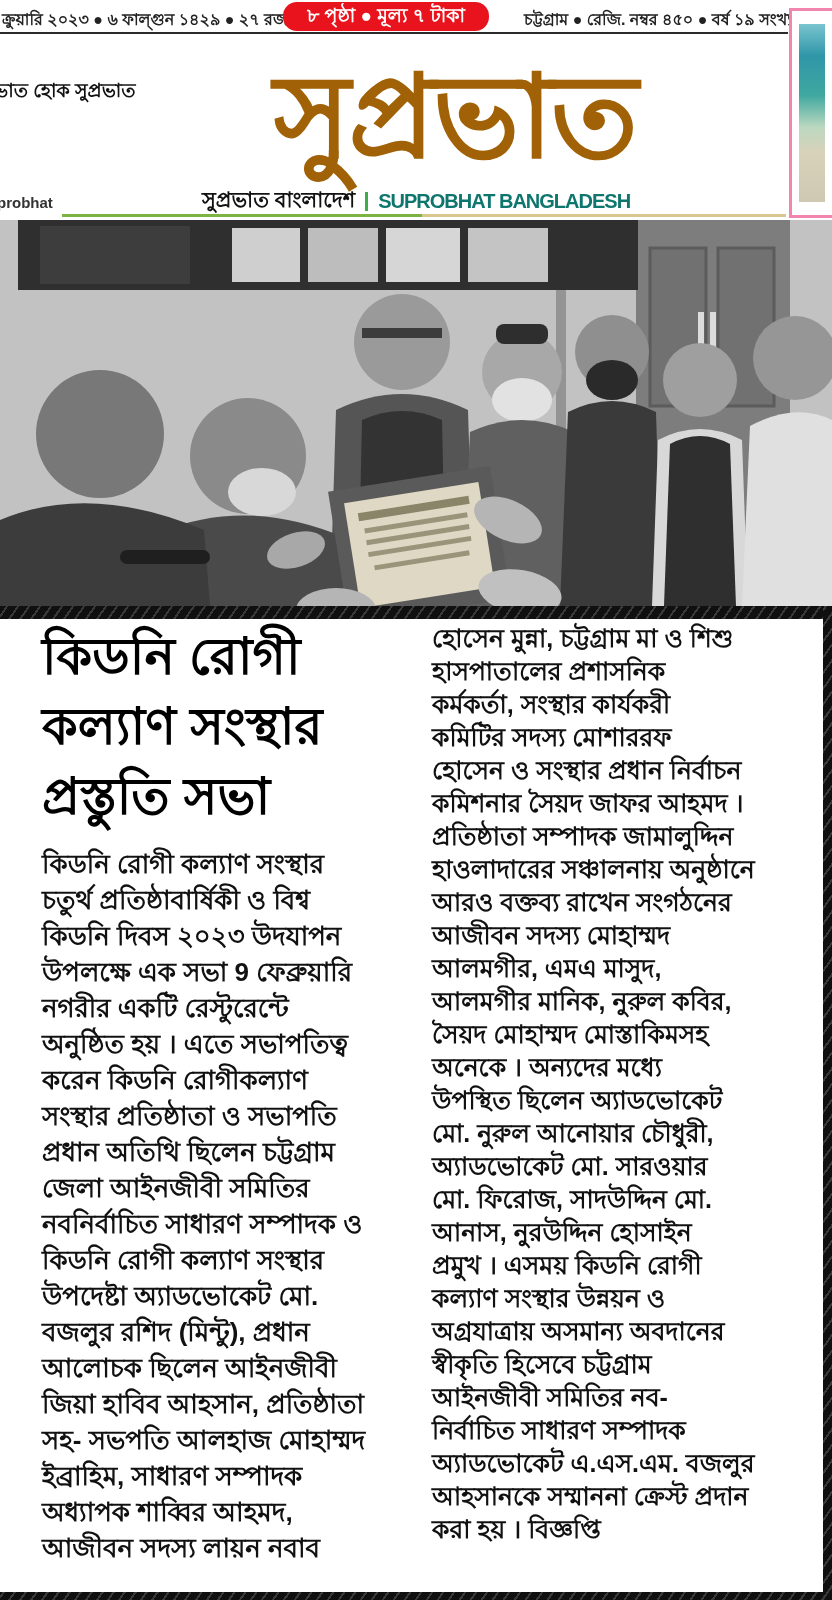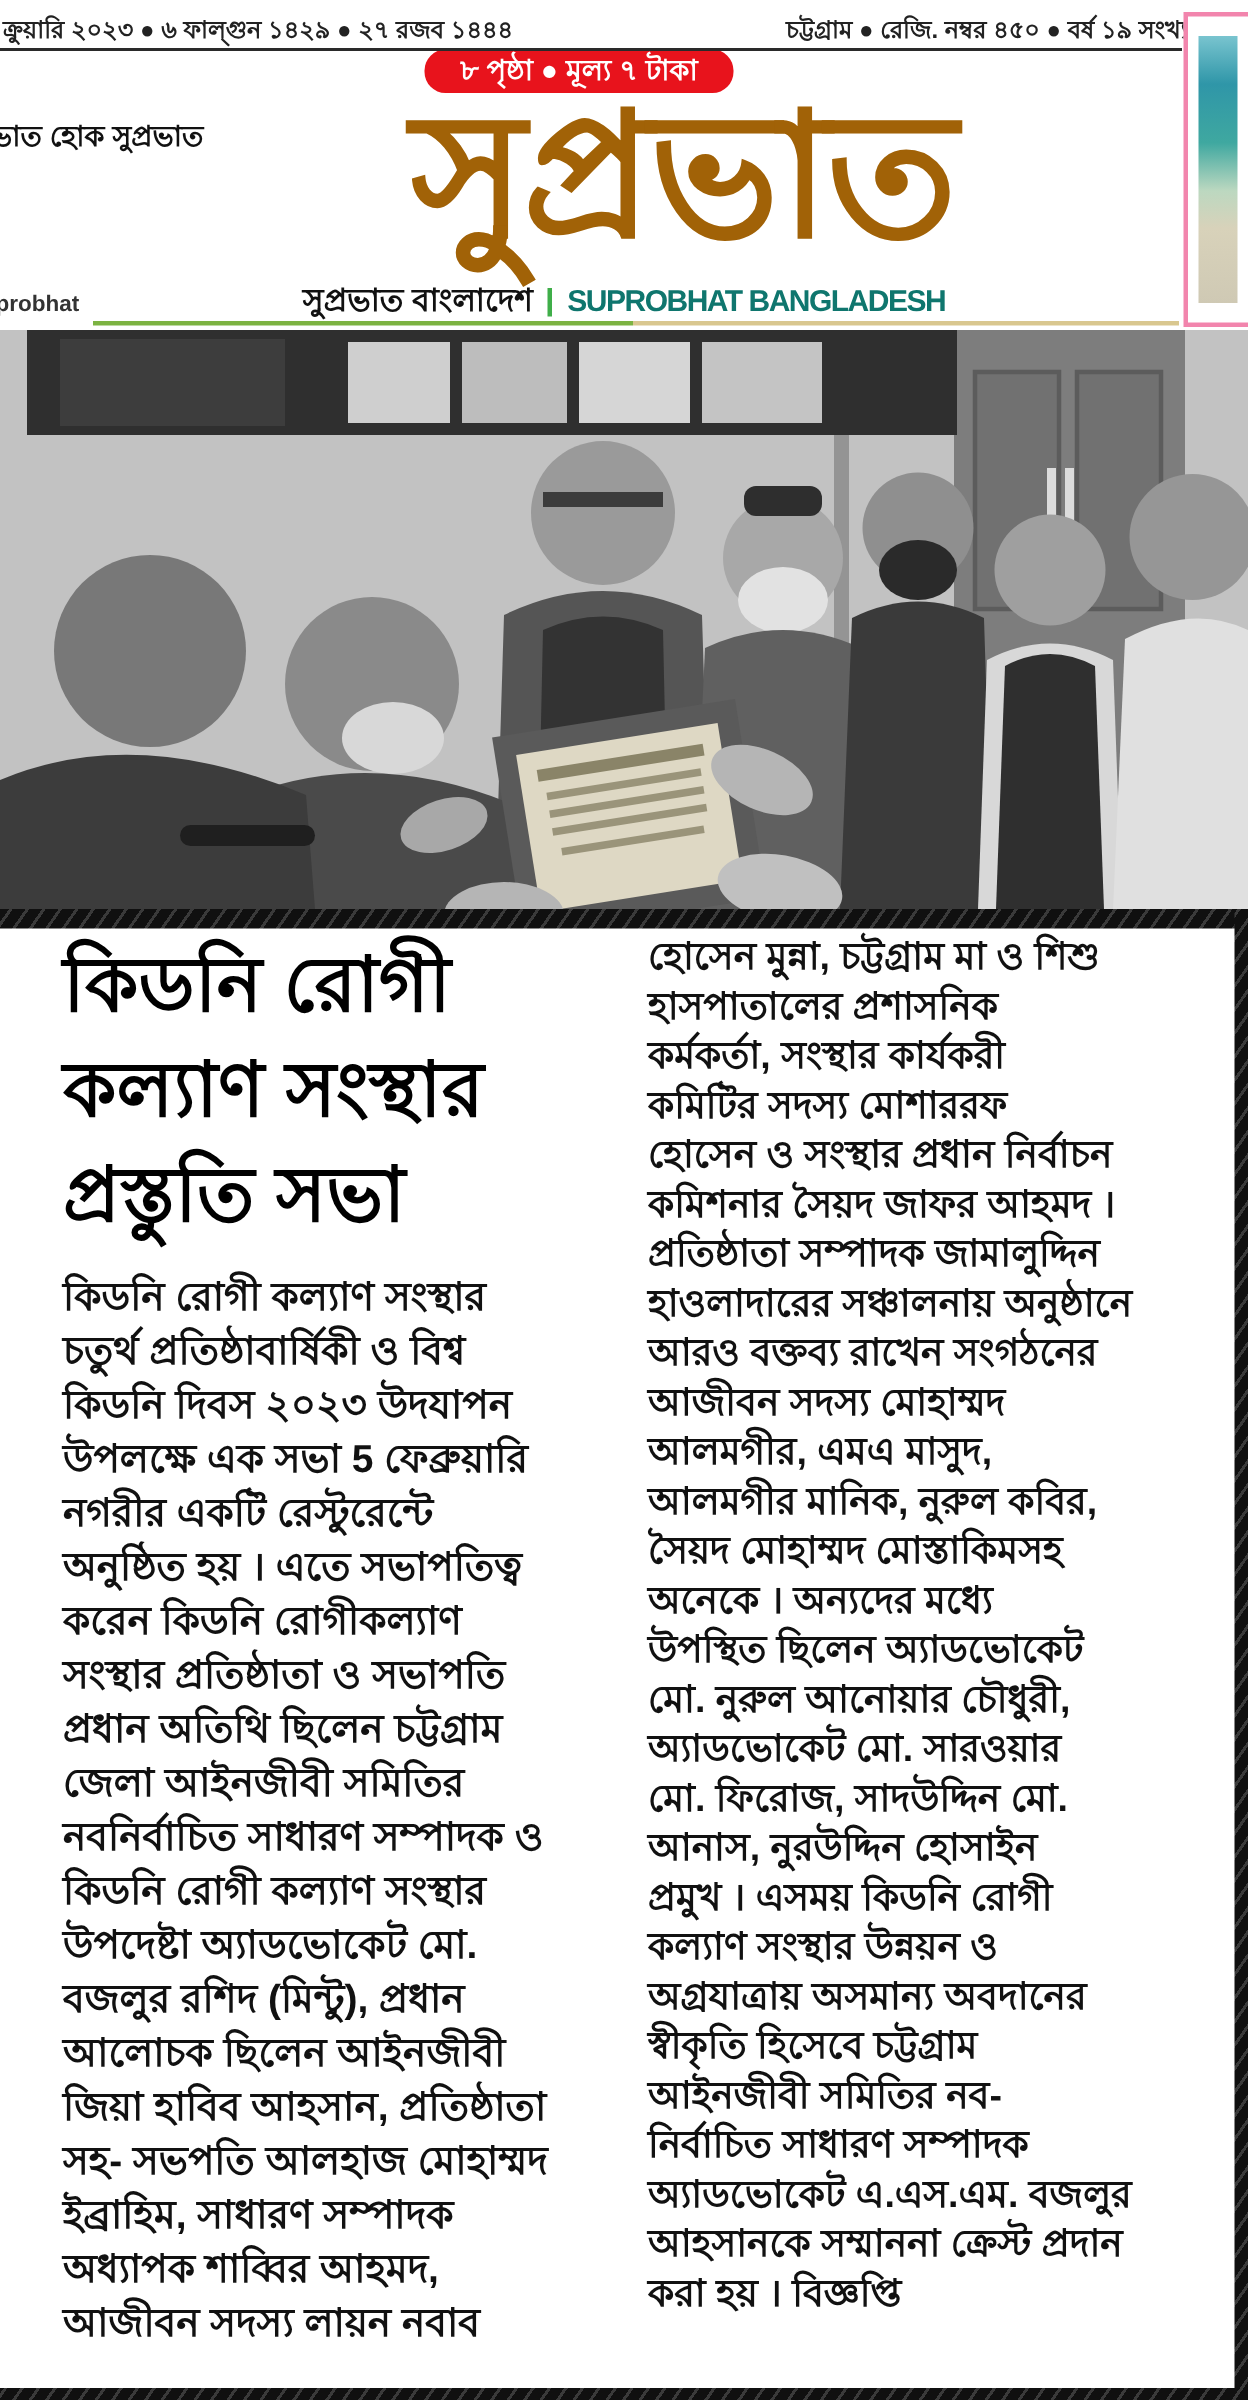--- a/index.html
+++ b/index.html
@@ -5,21 +5,21 @@
   html,body{margin:0;padding:0;}
   body{width:832px;height:1600px;position:relative;background:#ffffff;
        font-family:"Liberation Sans","DejaVu Sans",sans-serif;color:#1a1a1a;overflow:hidden;}
   .abs{position:absolute;}
 
   
   .topbar{top:0;left:0;width:832px;height:34px;background:#fff;}
   .topbar-rule{top:32px;left:0;width:788px;height:2px;background:#2a2a2a;}
   .tb-left{top:7px;left:2px;font-size:16px;font-weight:600;color:#222;white-space:nowrap;}
   .tb-pill{top:2px;left:283px;width:206px;height:29px;background:#e8131c;border-radius:14px;
-           color:#fff;font-size:19px;font-weight:700;display:flex;align-items:center;justify-content:center;white-space:nowrap;margin-top:31px;}
+           color:#fff;font-size:19px;font-weight:700;display:flex;align-items:center;justify-content:center;white-space:nowrap;}
   .tb-right{top:7px;left:524px;font-size:16px;font-weight:600;color:#222;white-space:nowrap;}
 
   
   .slogan-left{top:76px;left:-6px;font-size:19px;font-weight:700;color:#111;white-space:nowrap;}
   .logo{top:42px;left:130px;width:650px;text-align:center;font-size:116px;line-height:150px;
         font-weight:900;color:#a16207;letter-spacing:-2px;white-space:nowrap;}
   .tagline{top:184px;left:0;width:832px;display:flex;align-items:center;justify-content:center;gap:10px;}
   .tagline-bn{font-size:21px;font-weight:700;color:#111;white-space:nowrap;}
   .tagline-sep{width:3px;height:19px;background:#3fae49;}
   .tagline-en{font-size:20px;font-weight:700;color:#0f766e;letter-spacing:-1px;white-space:nowrap;}
@@ -138,21 +138,21 @@
 <div class="abs headline">
     <div class="body-line">কিডনি রোগী</div>
     <div class="body-line">কল্যাণ সংস্থার</div>
     <div class="body-line">প্রস্তুতি সভা</div>
   </div>
 
 <div class="abs col-left">
     <div class="body-line">কিডনি রোগী কল্যাণ সংস্থার</div>
     <div class="body-line">চতুর্থ প্রতিষ্ঠাবার্ষিকী ও বিশ্ব</div>
     <div class="body-line">কিডনি দিবস ২০২৩ উদযাপন</div>
-    <div class="body-line">উপলক্ষে এক সভা 5 ফেব্রুয়ারি</div>
+    <div class="body-line">উপলক্ষে এক সভা 9 ফেব্রুয়ারি</div>
     <div class="body-line">নগরীর একটি রেস্টুরেন্টে</div>
     <div class="body-line">অনুষ্ঠিত হয় । এতে সভাপতিত্ব</div>
     <div class="body-line">করেন কিডনি রোগীকল্যাণ</div>
     <div class="body-line">সংস্থার প্রতিষ্ঠাতা ও সভাপতি</div>
     <div class="body-line">প্রধান অতিথি ছিলেন চট্টগ্রাম</div>
     <div class="body-line">জেলা আইনজীবী সমিতির</div>
     <div class="body-line">নবনির্বাচিত সাধারণ সম্পাদক ও</div>
     <div class="body-line">কিডনি রোগী কল্যাণ সংস্থার</div>
     <div class="body-line">উপদেষ্টা অ্যাডভোকেট মো.</div>
     <div class="body-line">বজলুর রশিদ (মিন্টু), প্রধান</div>

